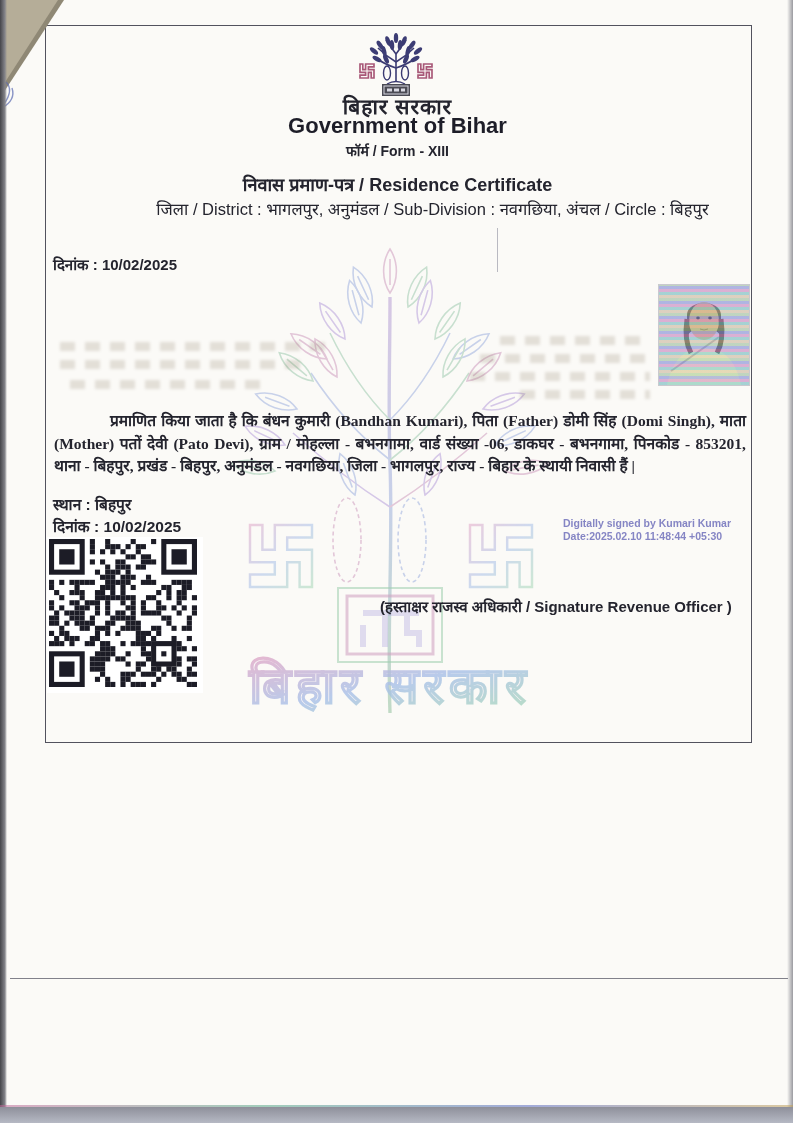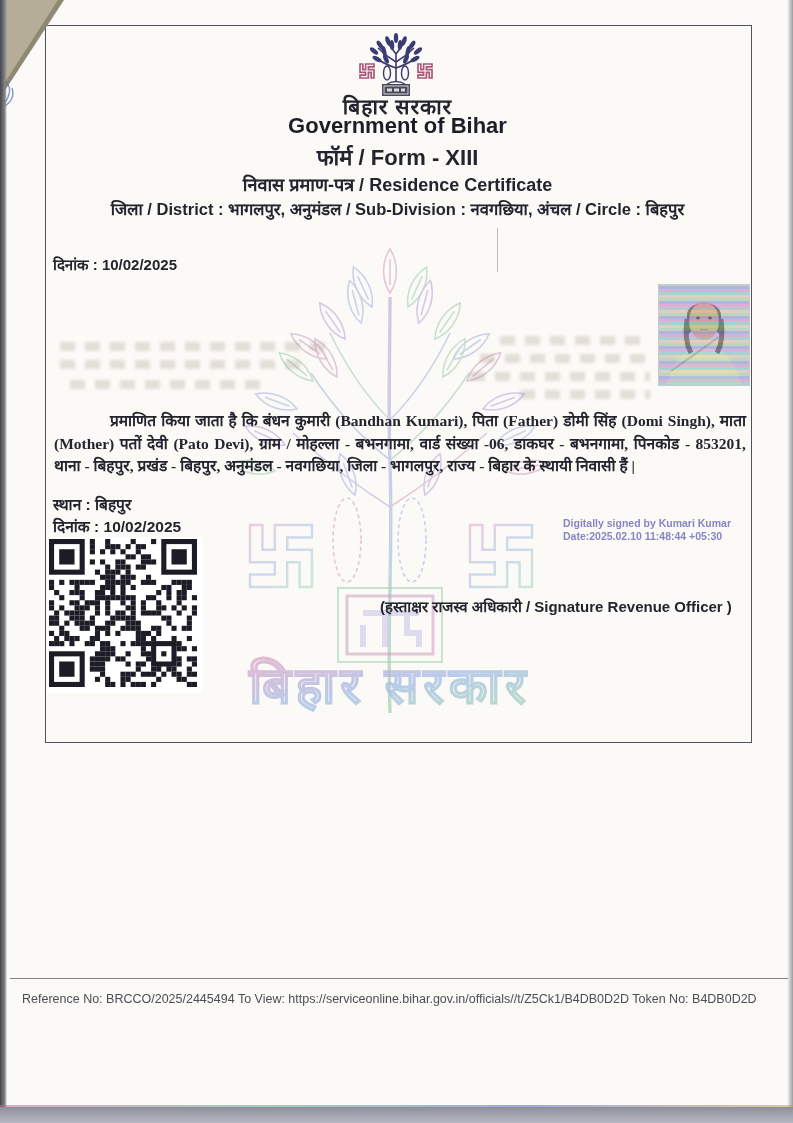--- a/index.html
+++ b/index.html
@@ -20,23 +20,23 @@
   .tear{position:absolute;left:0;top:0;width:58px;height:90px;background:#b5ad98;
         clip-path:polygon(0 0,100% 0,0 100%);}
   .crease-v{position:absolute;left:497px;top:228px;width:1px;height:44px;background:rgba(120,120,140,.5);}
   
   .cert-box{position:absolute;left:45px;top:25px;width:705px;height:716px;
             border:1.5px solid #52525e;background:transparent;}
   .abs{position:absolute;}
   .ctr{left:45px;width:705px;text-align:center;}
   .hdr-hi{top:92px;font-size:21px;font-weight:bold;letter-spacing:1px;}
   .hdr-en{top:113px;font-size:22px;font-weight:bold;color:#1d1d28;}
-  .hdr-form{top:141px;font-size:22px;font-weight:bold;}
+  .hdr-form{top:141px;font-size:14px;font-weight:bold;}
   .doc-title{top:172px;font-size:18px;font-weight:bold;}
-  .district{top:197px;font-size:16.5px;font-weight:700;}
+  .district{top:197px;font-size:16.5px;font-weight:400;padding-left:35px;}
   .meta-row{left:53px;top:254px;width:693px;display:flex;justify-content:space-between;
             font-size:15px;font-weight:bold;}
   .photo{left:658px;top:284px;width:90px;height:100px;border:1px solid #c9c9cf;
          overflow:hidden;background:#c4bcd8;}
   .photo .stripes{position:absolute;inset:0;opacity:.6;
     background:repeating-linear-gradient(0deg,
       rgba(120,220,200,.8) 0 3px, rgba(230,150,200,.8) 3px 6px,
       rgba(140,160,230,.8) 6px 9px, rgba(170,230,150,.7) 9px 12px,
       rgba(240,220,150,.7) 12px 15px);}
   .body-text{left:54px;top:410px;width:692px;font-size:15.5px;line-height:22.5px;
@@ -526,21 +526,20 @@
 
   <div class="abs digisig">
     <div>Digitally signed by Kumari Kumar</div>
     <div>Date:2025.02.10 11:48:44 +05:30</div>
   </div>
 
   <div class="abs sig-caption">(हस्ताक्षर राजस्व अधिकारी / Signature Revenue Officer )</div>
 
 
   <div class="abs footer-rule"></div>
-  <div class="abs footer-text">Reference No: BRCCO/2025/2445494 To View: https://serviceonline.bihar.gov.in/officials//t/Z5Ck1/B4DB0D2D Token No: B4DB0D2D</div>
 
   <div class="tear-back"></div>
   <div class="tear"></div>
   <svg class="abs" style="left:0;top:78px;" width="30" height="34">
     <path d="M4,26 q10,-14 2,-22 M2,30 q14,-8 10,-20" stroke="#5a6ab0" fill="none" stroke-width="1.4" opacity=".7"></path>
   </svg>
   <div class="edge-left"></div>
   <div class="edge-right"></div>
   <div class="edge-bottom-line"></div>
   <div class="edge-bottom"></div>

